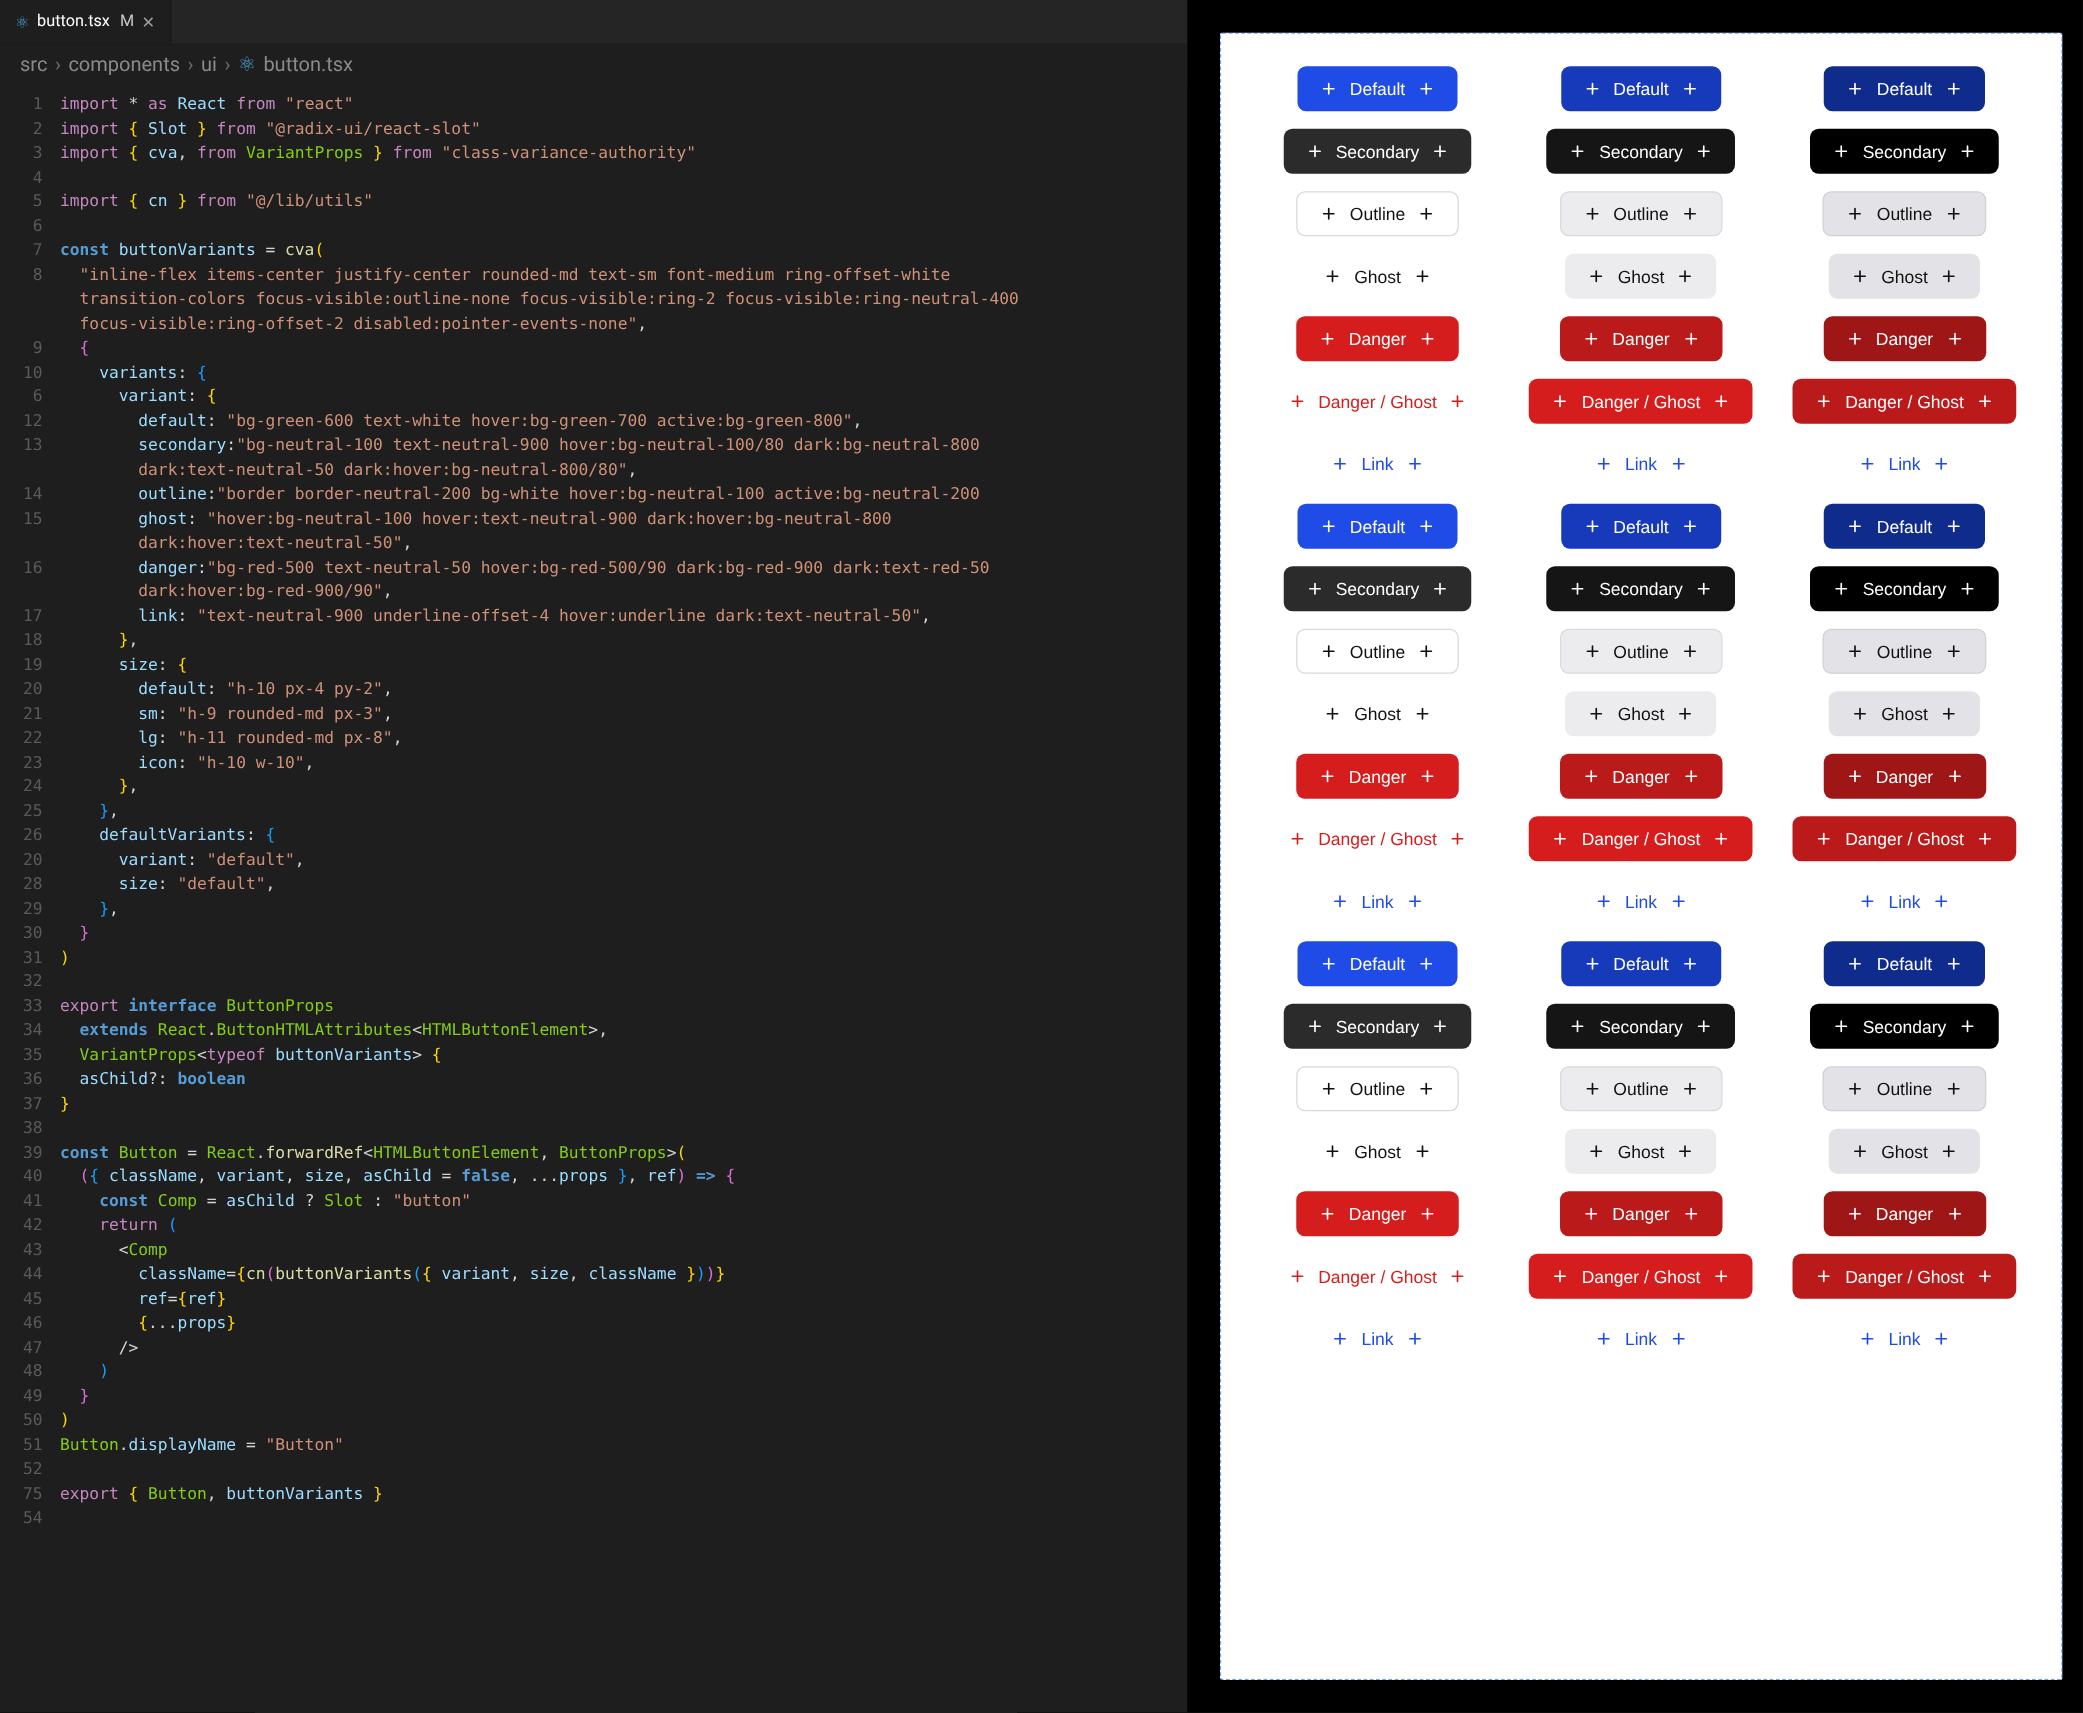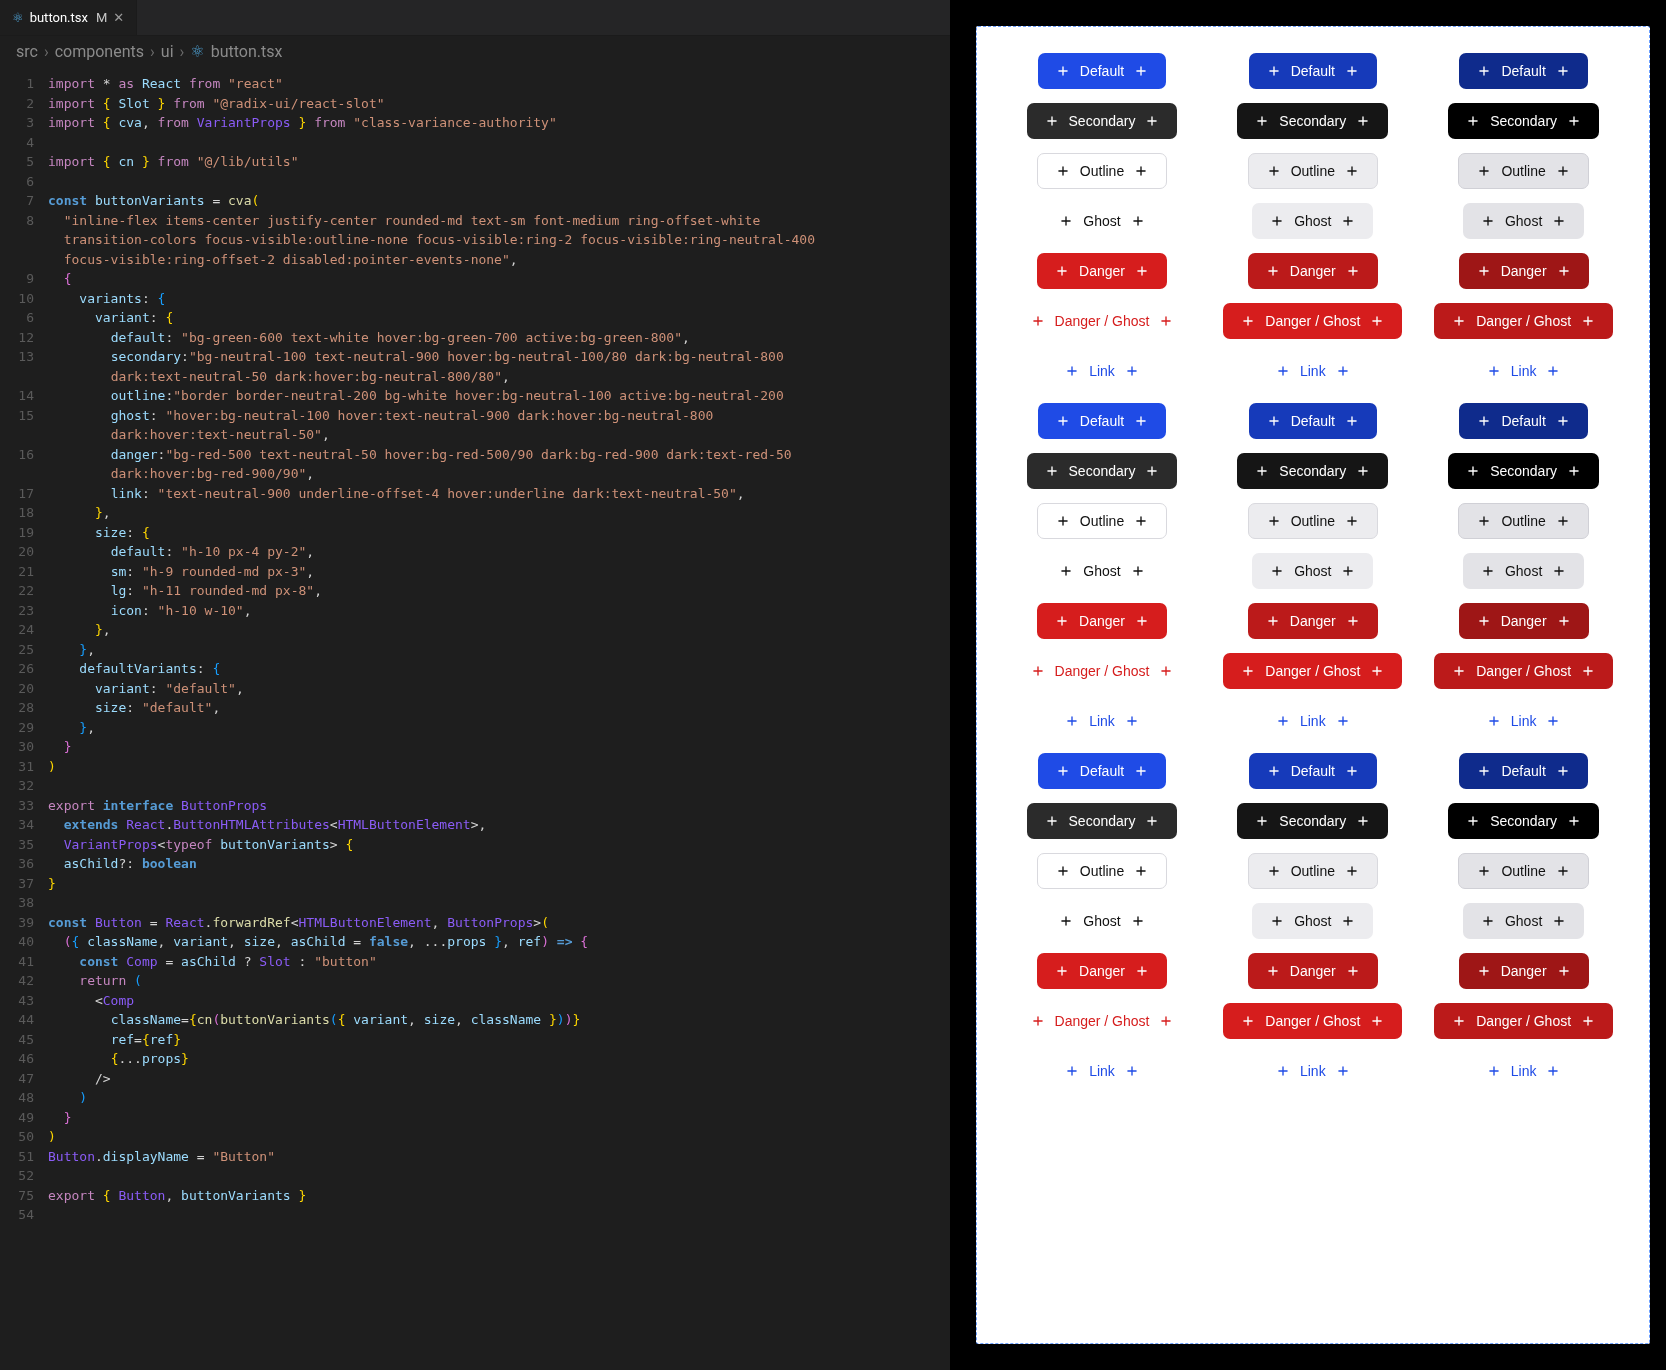--- a/index.html
+++ b/index.html
@@ -72,21 +72,21 @@
     color: #5a5a5a;
     user-select: none;
     flex-shrink: 0;
   }
   .codelinecontent { flex: 1; padding-right: 20px; }
 
   
   .kw { color: #c586c0; }        
   .kw2 { color: #569cd6; font-weight: bold; }       
   .fn { color: #dcdcaa; }        
-  .id { color: #8b5cf6; }        
+  .id { color: #84cc16; }        
   .var { color: #9cdcfe; }       
   .str { color: #ce9178; }       
   .punc { color: #d4d4d4; }
   .br { color: #ffd700; }        
   .brp { color: #da70d6; }       
   .brb { color: #179fff; }
   .op  { color: #d4d4d4; }
 
   
   .preview-wrap {

